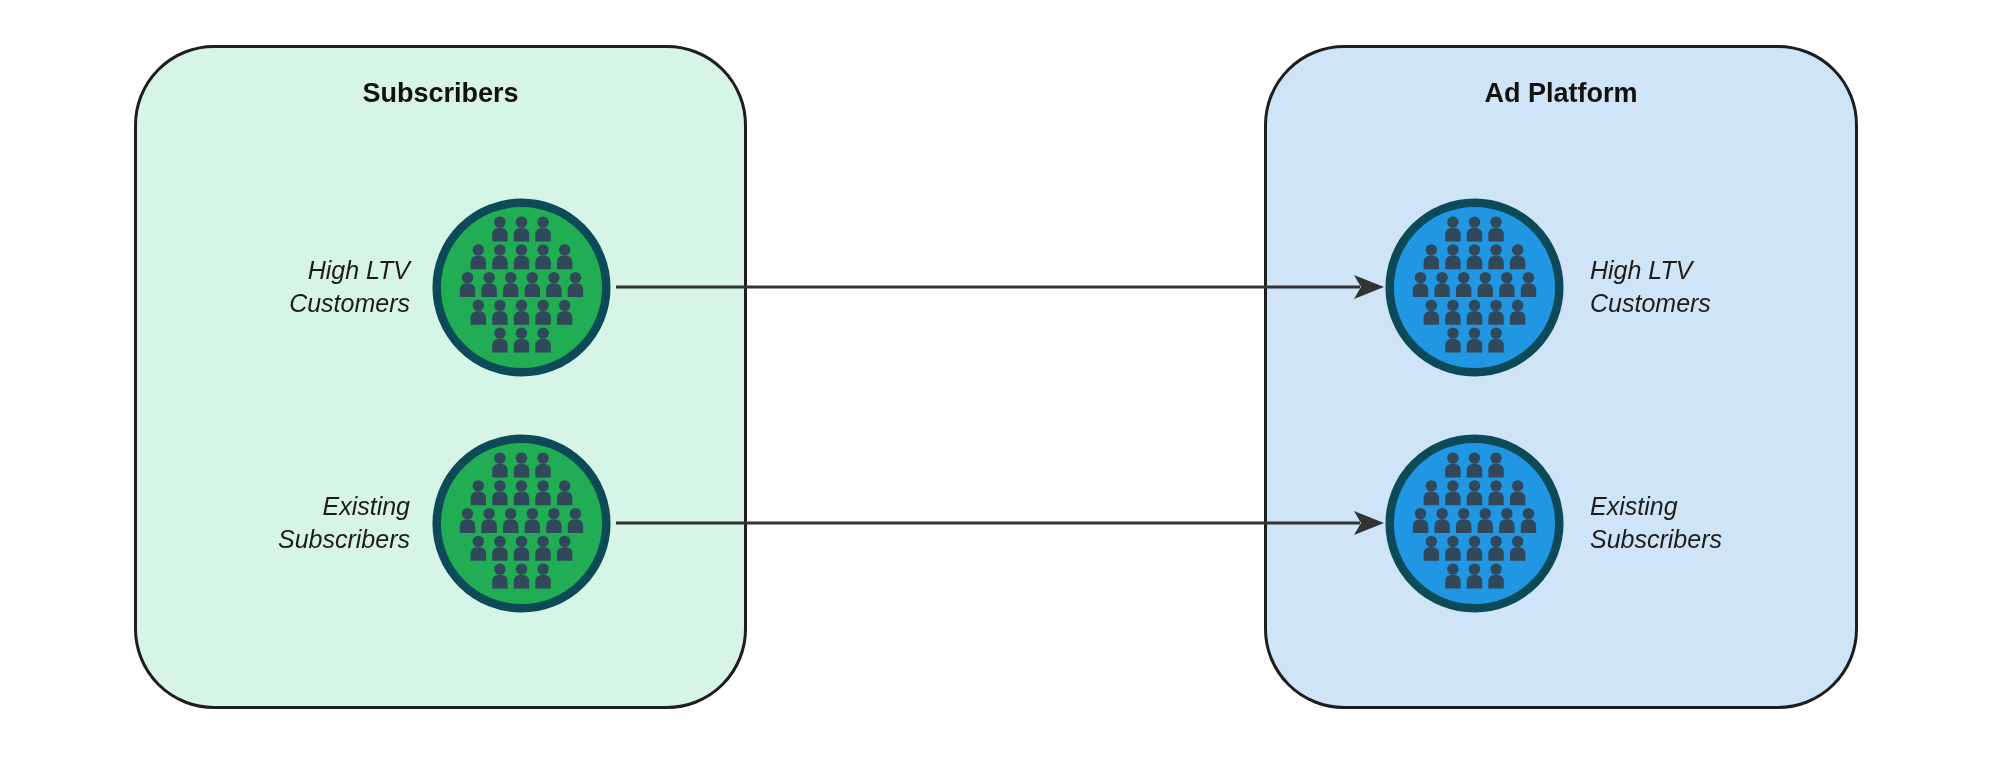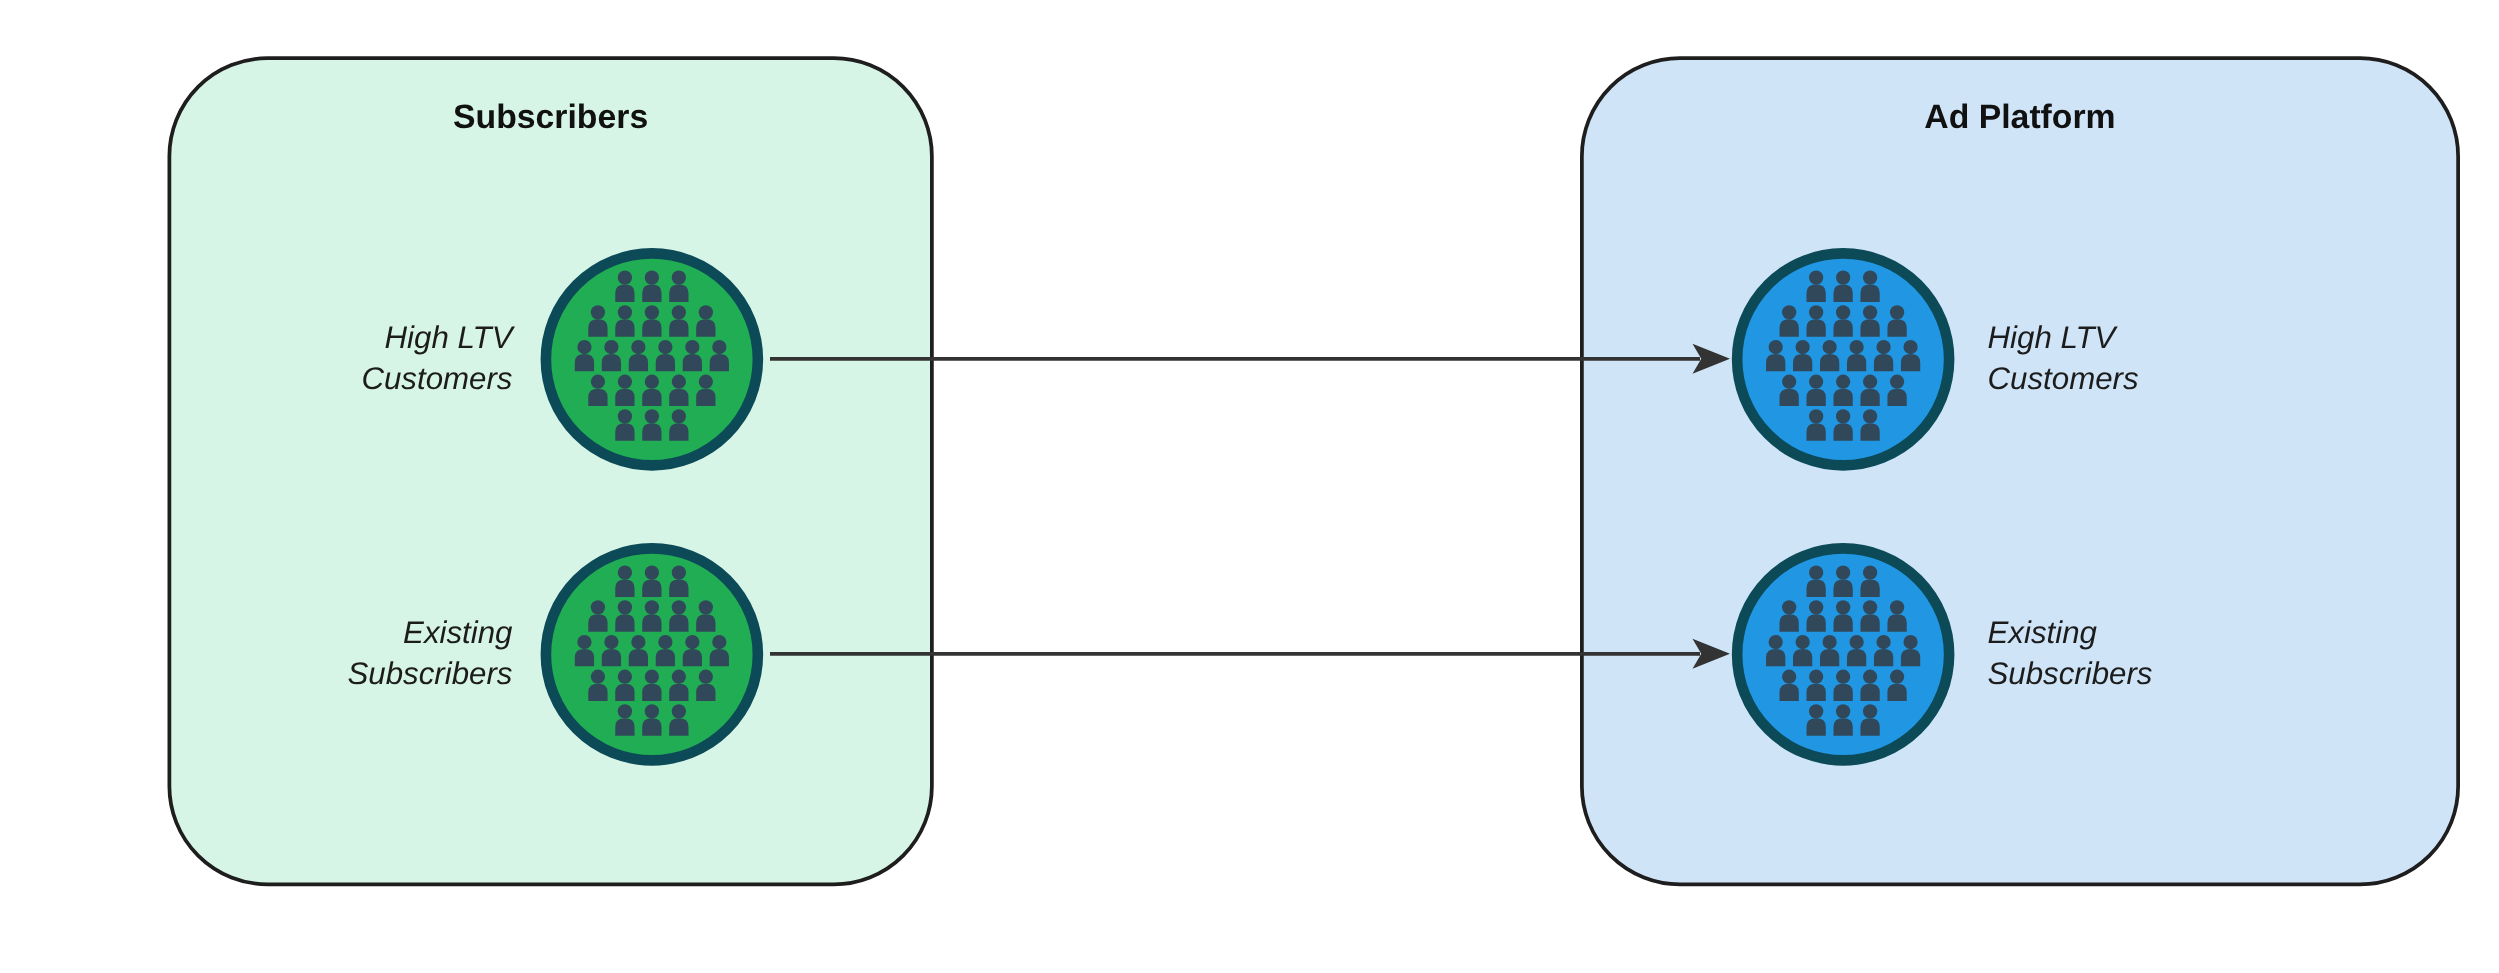--- a/index.html
+++ b/index.html
@@ -17,21 +17,21 @@
   }
   .panel {
     position: absolute;
     top: 45px;
     height: 664px;
     border: 3px solid #1e1e1e;
     border-radius: 80px;
     box-sizing: border-box;
   }
   .panel.advertiser { left: 134px; width: 613px; background: #d7f5e6; }
-  .panel.platform   { left: 1264px; width: 704px; background: #cfe4f7; padding-left: 32px; }
+  .panel.platform   { left: 1264px; width: 594px; background: #cfe4f7; padding-left: 32px; }
   .panel-title {
     position: absolute;
     top: 30px;
     left: 0;
     width: 100%;
     text-align: center;
     font-size: 27px;
     font-weight: 700;
     color: #111111;
   }

